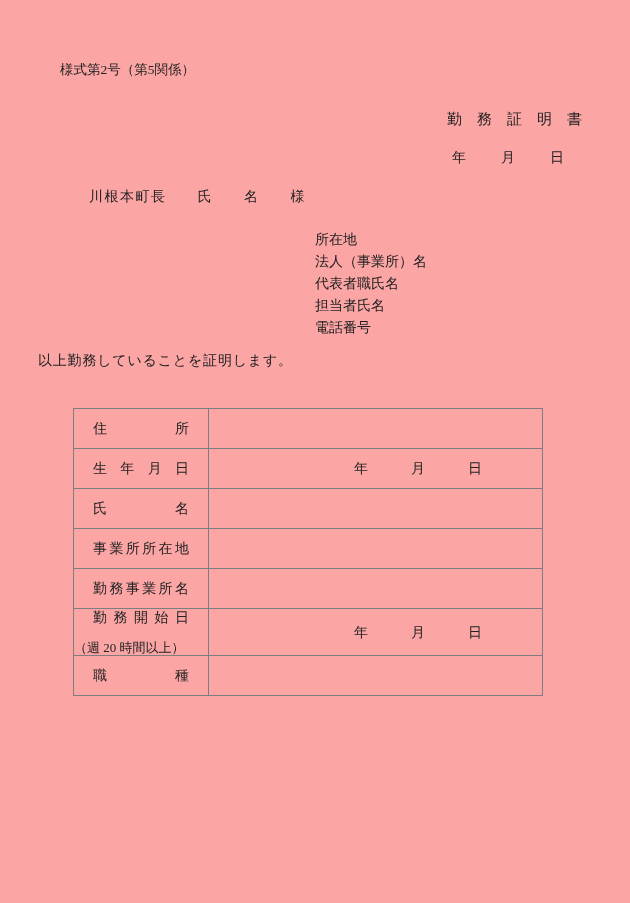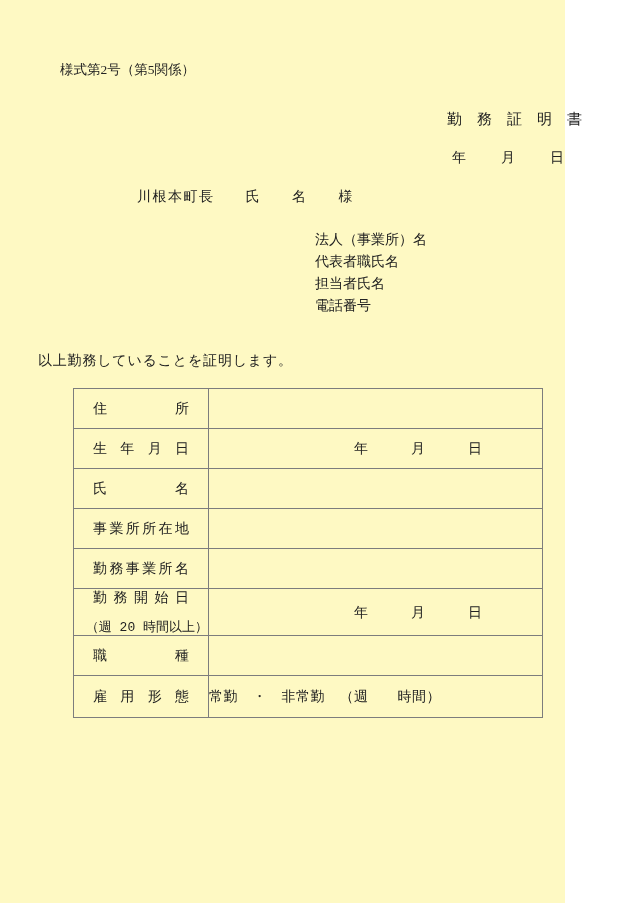--- a/index.html
+++ b/index.html
@@ -6,23 +6,23 @@
   * { box-sizing: border-box; margin: 0; padding: 0; }
   html, body { width: 630px; height: 903px; }
   body {
     background: #ffffff;
     font-family: "Liberation Serif", "DejaVu Serif", serif;
     color: var(--ink, #222222);
     overflow: hidden;
   }
   .page {
     position: relative;
-    width: 565px;
+    width: 630px;
     height: 903px;
-    background: #fef9c3;
+    background: #fca5a5;
   }
   .form-number {
     position: absolute;
     left: 60px; top: 62px;
     font-size: 13.5px; line-height: 16px;
     white-space: nowrap;
   }
   .doc-title {
     position: absolute;
     left: 38px; top: 110px; width: 544px;
@@ -36,39 +36,38 @@
     display: flex; justify-content: flex-end;
     gap: 35px; padding-right: 18px;
     font-size: 14px; line-height: 17px;
   }
   .addressee {
     position: absolute;
     left: 89px; top: 188px;
     font-size: 14px; line-height: 17px;
     letter-spacing: 1.5px;
     white-space: nowrap;
-    margin-left: 48px;
   }
   .issuer-block {
     position: absolute;
     left: 315px; top: 229px;
     font-size: 14px; line-height: 22px;
   }
   .issuer-block div { white-space: nowrap; }
   .certify {
     position: absolute;
     left: 38px; top: 350px; width: 547px;
     font-size: 14px; line-height: 22px;
     letter-spacing: 0.8px;
   }
   .certify .line1 { text-indent: 39px; white-space: nowrap; }
   .certify .line2 { white-space: nowrap; }
   table.work-table {
     position: absolute;
-    left: 73px; top: 388px;
+    left: 73px; top: 408px;
     width: 470px;
     border-collapse: collapse;
     table-layout: fixed;
     font-size: 14px;
   }
   table.work-table td {
     border: 1px solid var(--tbl-border, #7d7d7d);
     vertical-align: middle;
     padding: 0;
   }
@@ -77,26 +76,25 @@
   .jlabel {
     display: inline-block;
     width: 96px;
     text-align: justify;
     text-align-last: justify;
     line-height: 17px;
     vertical-align: middle;
   }
   .sub-label {
     display: block;
-    text-align: right;
+    text-align: left;
     font-size: 13px;
     line-height: 15px;
     margin-top: 14px;
     white-space: nowrap;
-    font-family: Liberation Mono, monospace;
   }
   tr.h40 { height: 40px; }
   tr.h43 { height: 43px; }
   tr.h42 { height: 42px; }
   .date-fill {
     display: flex;
     gap: 43px;
     padding-left: 145px;
     line-height: 17px;
   }
@@ -117,20 +115,21 @@
 
   <div class="date-line">
     <span>年</span>
     <span>月</span>
     <span>日</span>
   </div>
 
   <div class="addressee">川根本町長　　氏　　名　　様</div>
 
   <div class="issuer-block">
+    <div>所在地</div>
     <div>法人（事業所）名</div>
     <div>代表者職氏名</div>
     <div>担当者氏名</div>
     <div>電話番号</div>
   </div>
 
   <div class="certify">
     <div class="line2">以上勤務していることを証明します。</div>
   </div>
 
@@ -172,20 +171,16 @@
             <span>年</span>
             <span>月</span>
             <span>日</span>
           </div>
         </td>
       </tr>
       <tr class="h40">
         <td class="lbl"><span class="jlabel">職種</span></td>
         <td class="val"><span></span></td>
       </tr>
-      <tr class="h42">
-        <td class="lbl"><span class="jlabel">雇用形態</span></td>
-        <td class="val center-val"><span>常勤　・　非常勤　（週　　時間）</span></td>
-      </tr>
     </tbody>
   </table>
 
 </div>
 
 </body></html>

